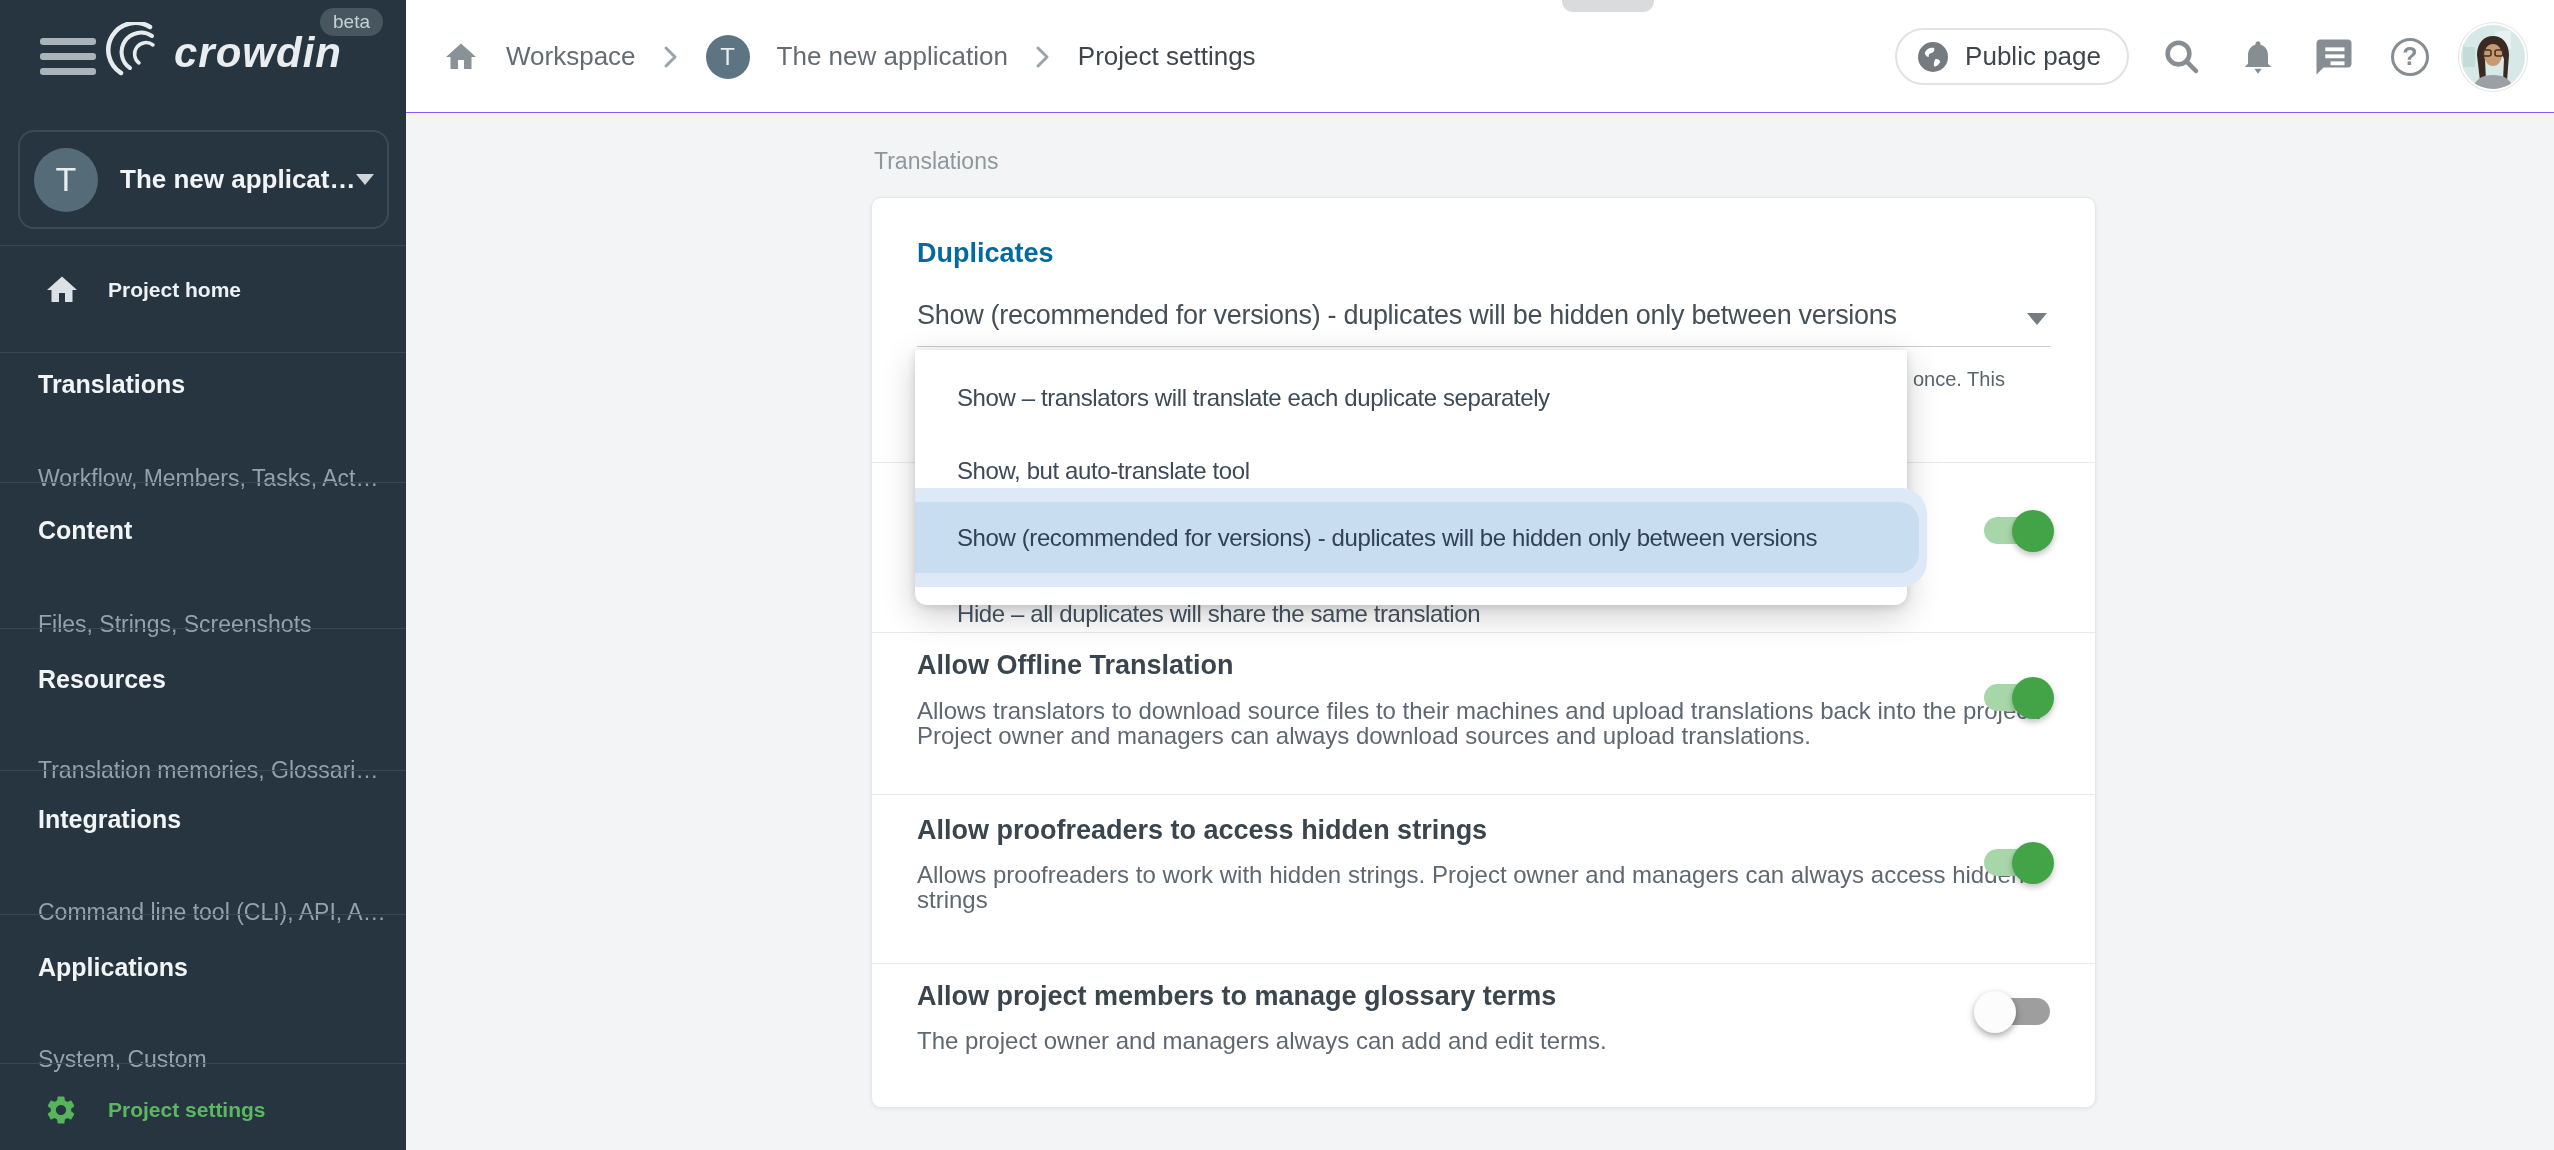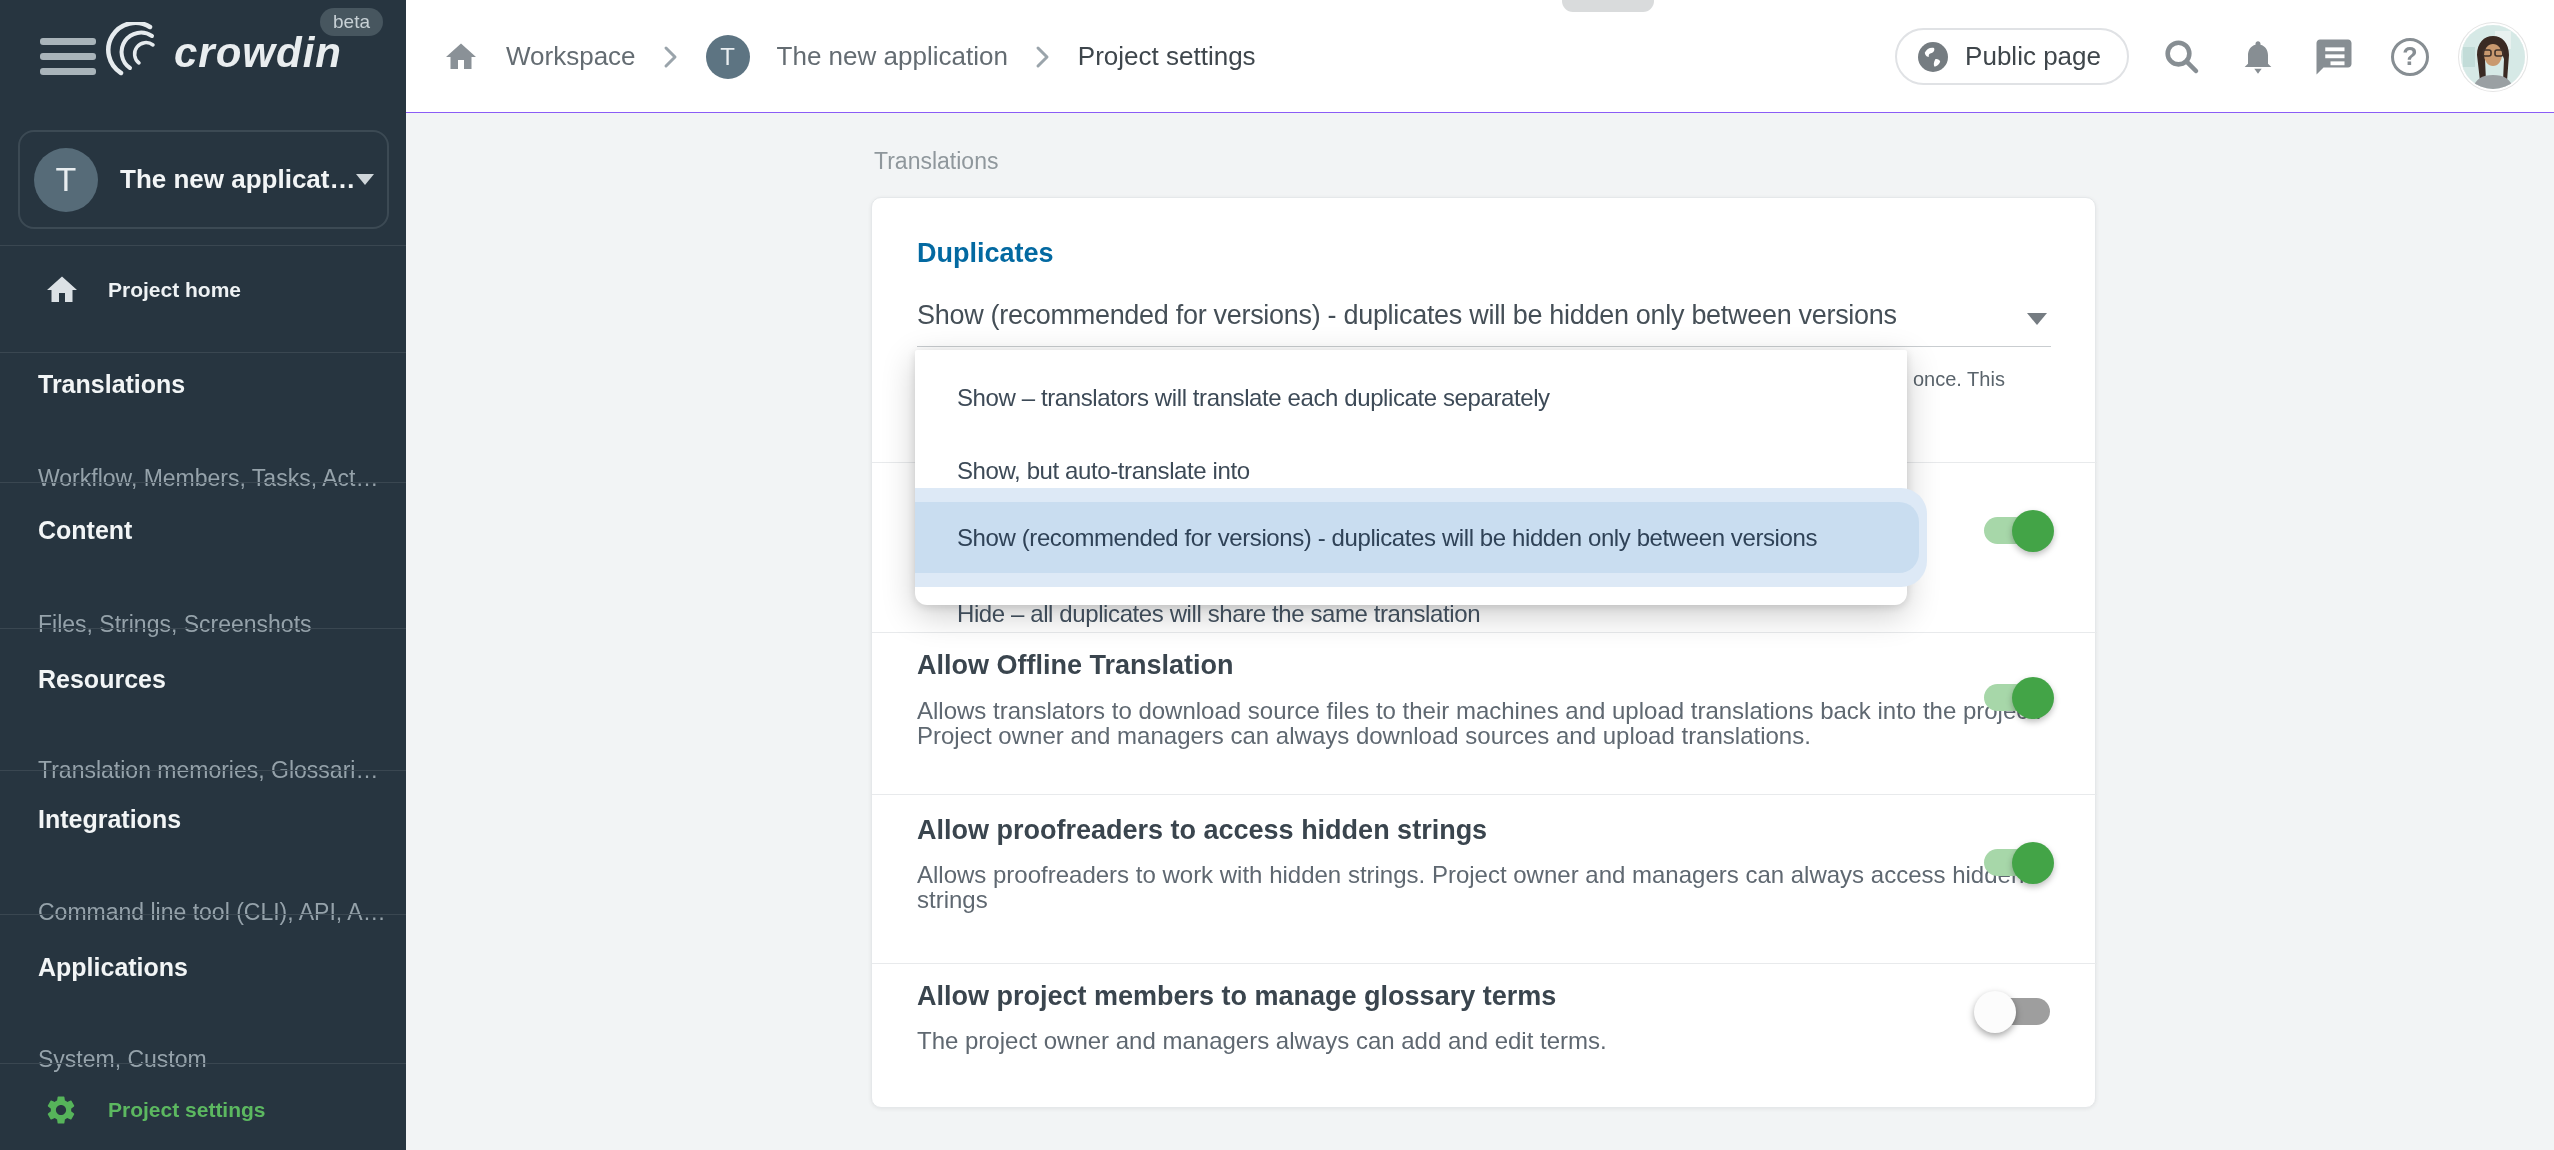--- a/index.html
+++ b/index.html
@@ -225,21 +225,21 @@
 
     <div class="row-title" style="top:783px">Allow project members to manage glossary terms</div>
     <div class="row-desc" style="top:830px">The project owner and managers always can add and edit terms.</div>
     <div class="toggle off" style="top:800px">
         <span class="knob"></span>
       </div>
   </div>
 
   <div class="menu">
     <div class="menu-opt" style="top:30px">Show – translators will translate each duplicate separately</div>
-    <div class="menu-opt" style="top:103px">Show, but auto-translate into</div>
+    <div class="menu-opt" style="top:103px">Show, but auto-translate tool</div>
     <div class="hl-outer">
         <div class="hl-inner"></div>
       </div>
     <div class="menu-opt selected" style="top:170px">Show (recommended for versions) - duplicates will be hidden only between versions</div>
     <div class="menu-opt" style="top:246px">Hide – all duplicates will share the same translation</div>
   </div>
 
 </div>
 
 </body></html>

